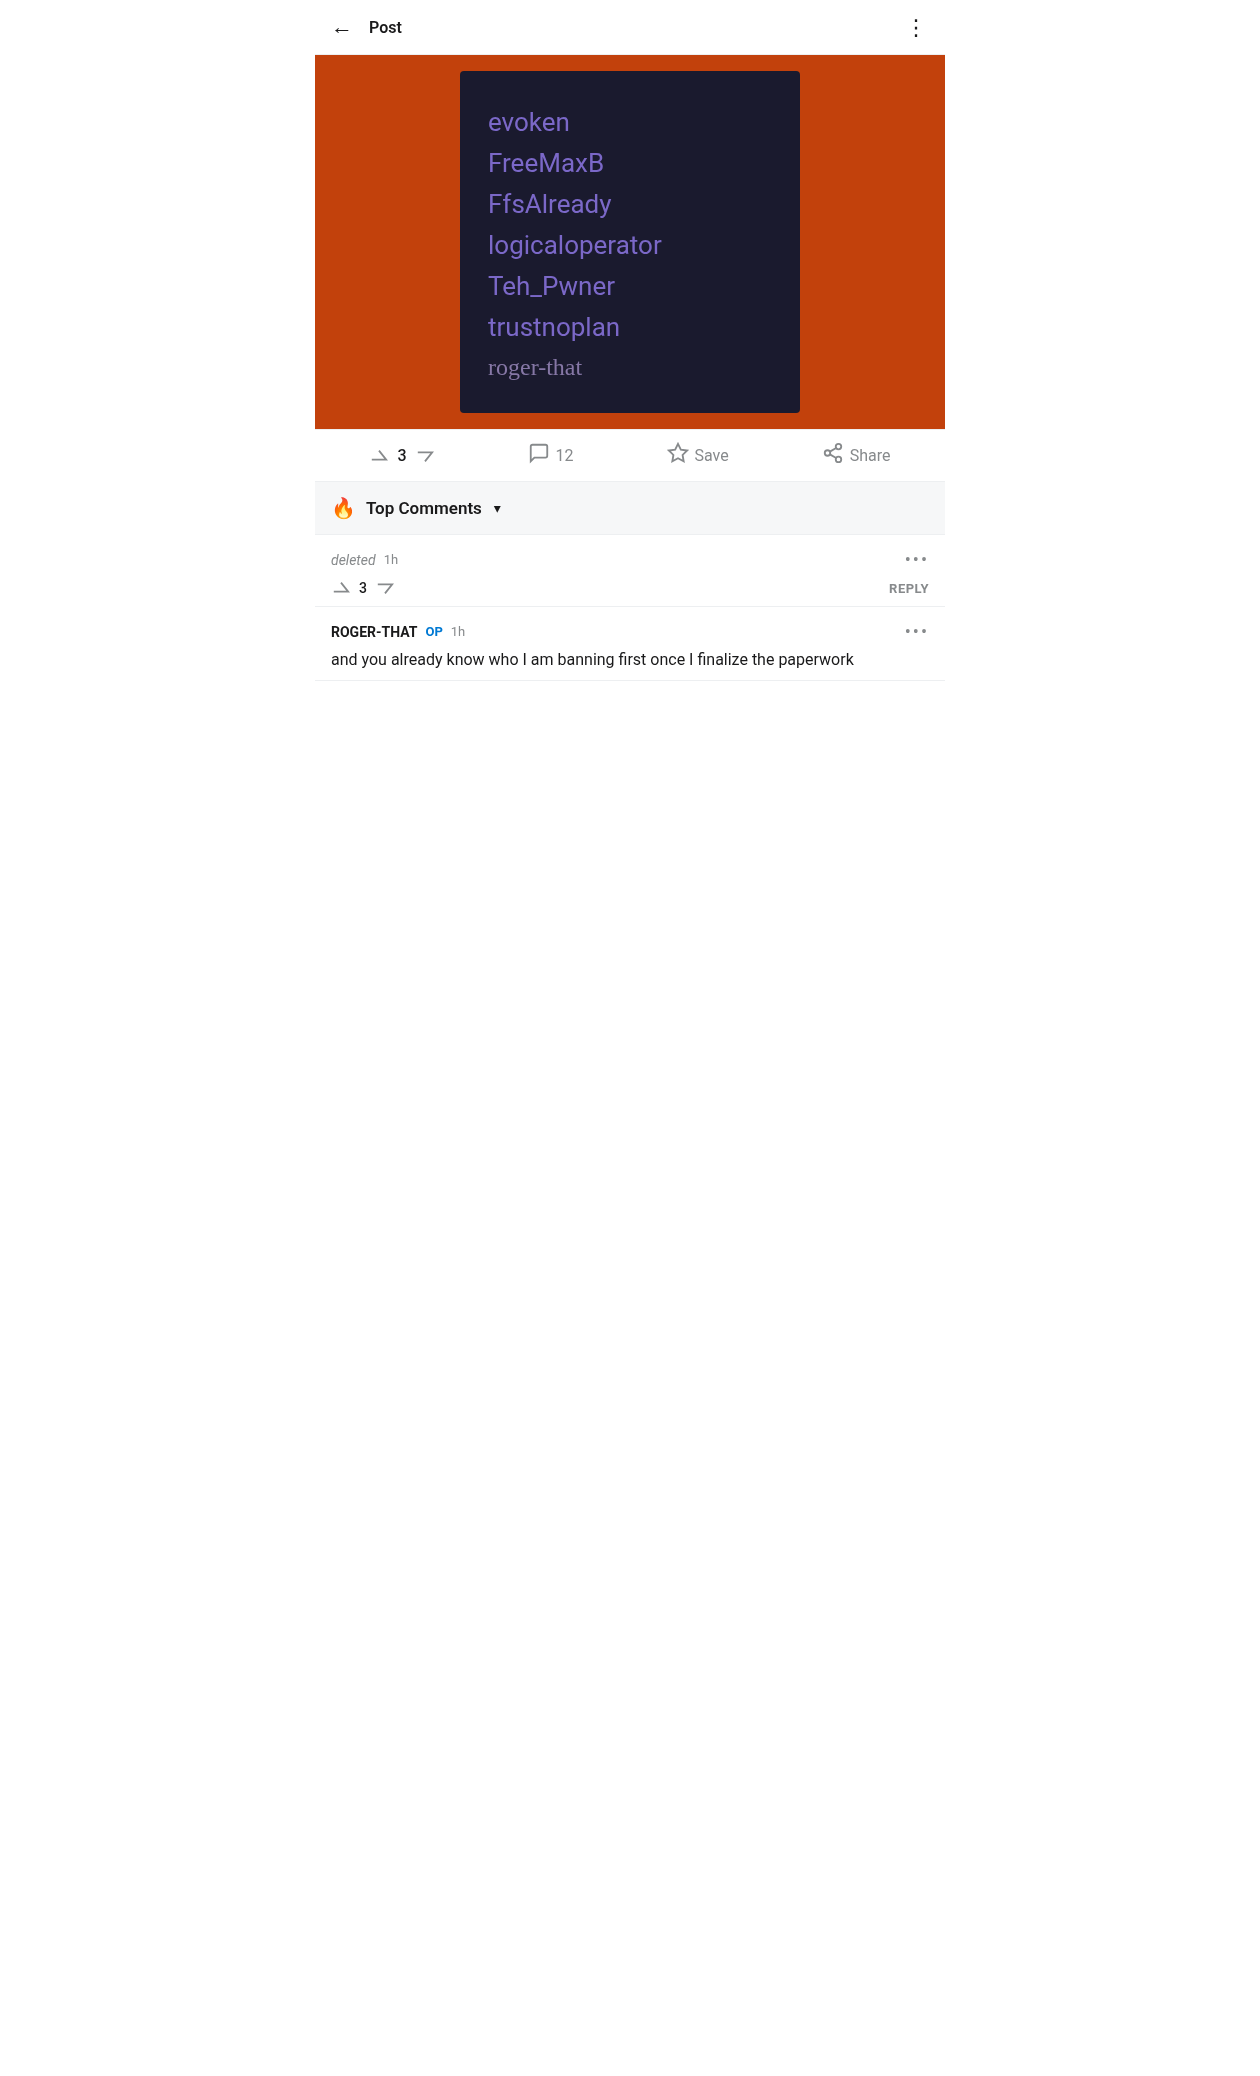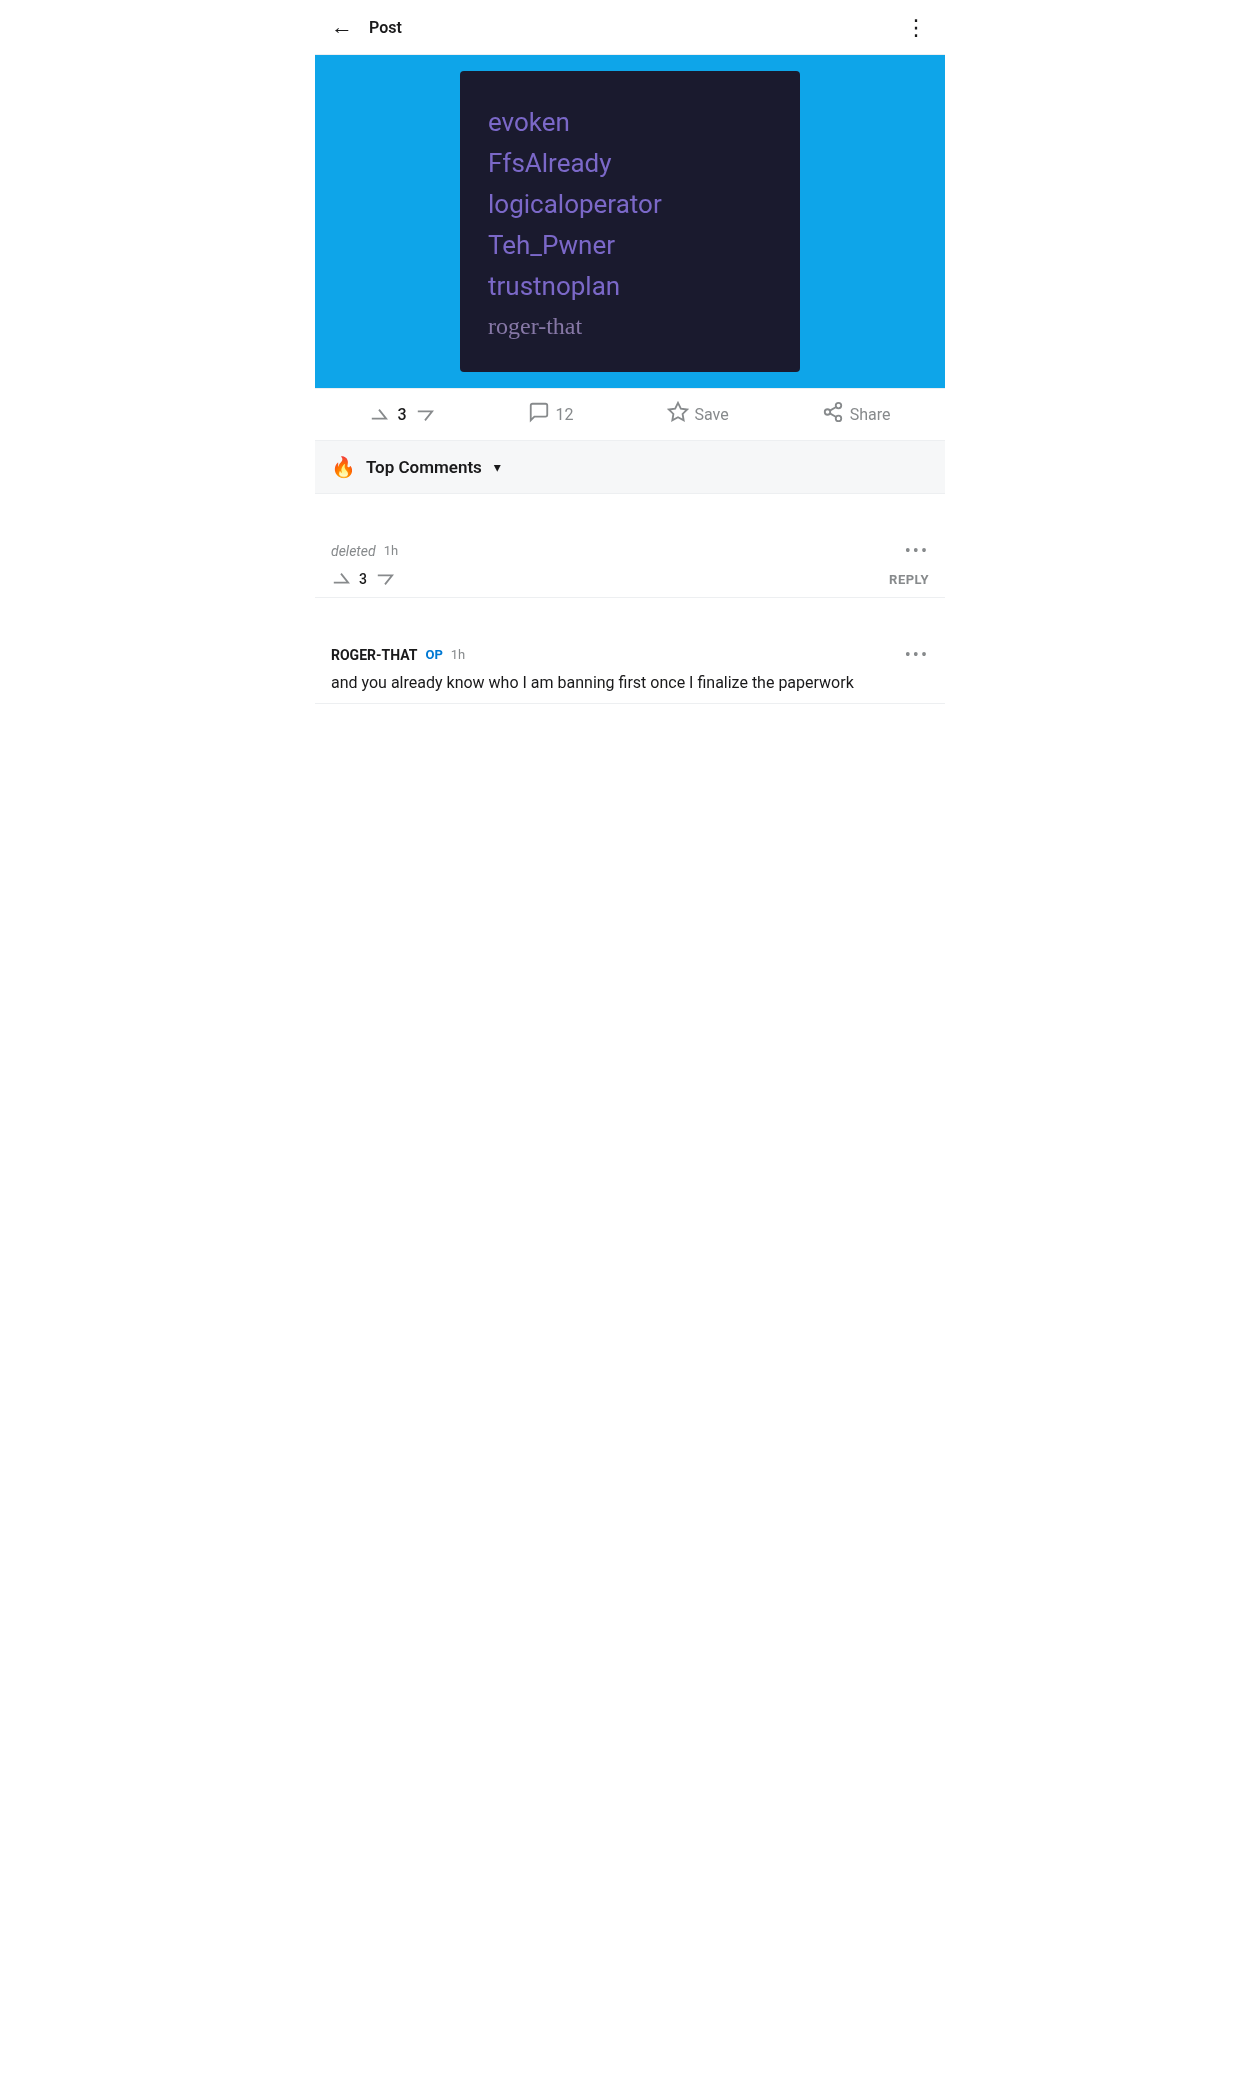--- a/index.html
+++ b/index.html
@@ -41,21 +41,21 @@
       color: #1a1a1b;
       cursor: pointer;
       letter-spacing: 2px;
     }
 
     
     .post-image-container {
       display: flex;
       justify-content: center;
       padding: 16px;
-      background: #0ea5e9;
+      background: #c2410c;
     }
     .post-image {
       width: 340px;
       background: #1a1a2e;
       border-radius: 4px;
       padding: 32px 28px 28px 28px;
       display: flex;
       flex-direction: column;
       gap: 2px;
     }
@@ -130,21 +130,20 @@
     .comment {
       padding: 14px 16px 8px 16px;
       border-bottom: 1px solid #edeff1;
       background: #fff;
     }
     .comment-header {
       display: flex;
       justify-content: space-between;
       align-items: center;
       margin-bottom: 6px;
-      margin-top: 32px;
     }
     .comment-meta {
       display: flex;
       align-items: center;
       gap: 8px;
     }
     .comment-author {
       font-size: 14px;
       font-weight: 400;
       font-style: italic;
@@ -224,20 +223,21 @@
   <div class="header-left">
     <span class="back-arrow">←</span>
     <span class="header-title">Post</span>
   </div>
   <span class="header-more">⋮</span>
 </div>
 
 <div class="post-image-container">
   <div class="post-image">
     <span class="post-image-name">evoken</span>
+    <span class="post-image-name">FreeMaxB</span>
     <span class="post-image-name">FfsAlready</span>
     <span class="post-image-name">logicaloperator</span>
     <span class="post-image-name">Teh_Pwner</span>
     <span class="post-image-name">trustnoplan</span>
     <span class="post-image-name handwritten">roger-that</span>
   </div>
 </div>
 
 <div class="post-actions">
   <div class="vote-section">

